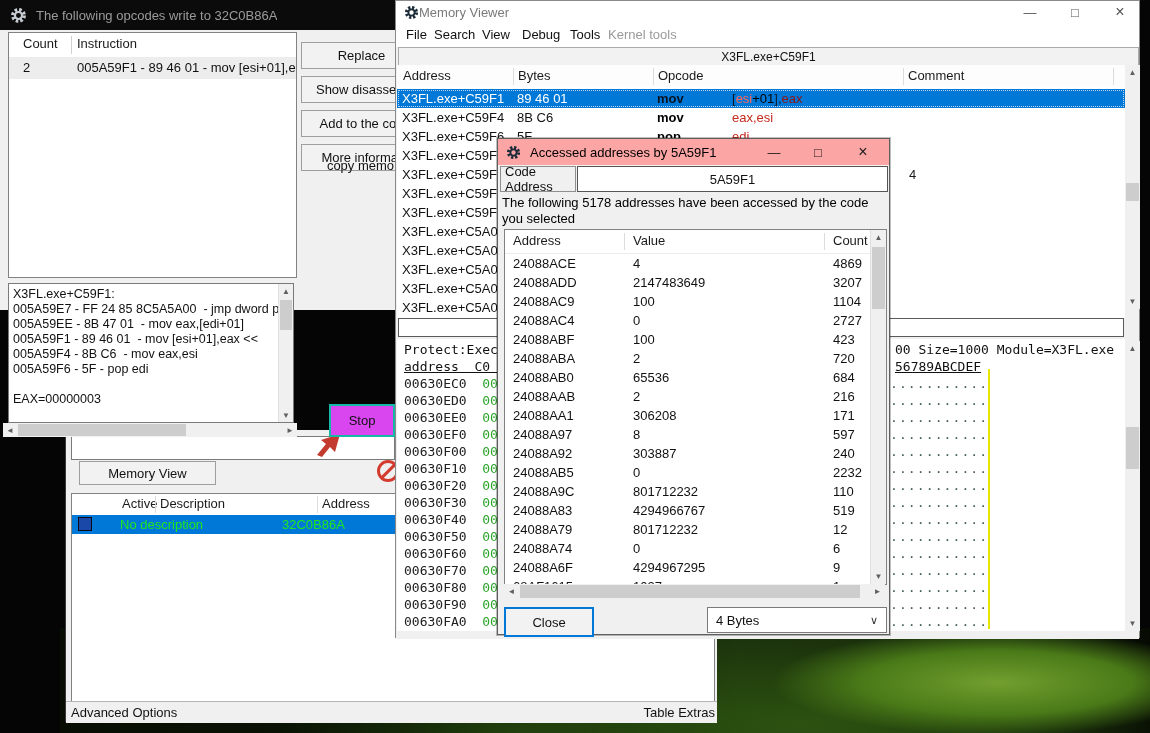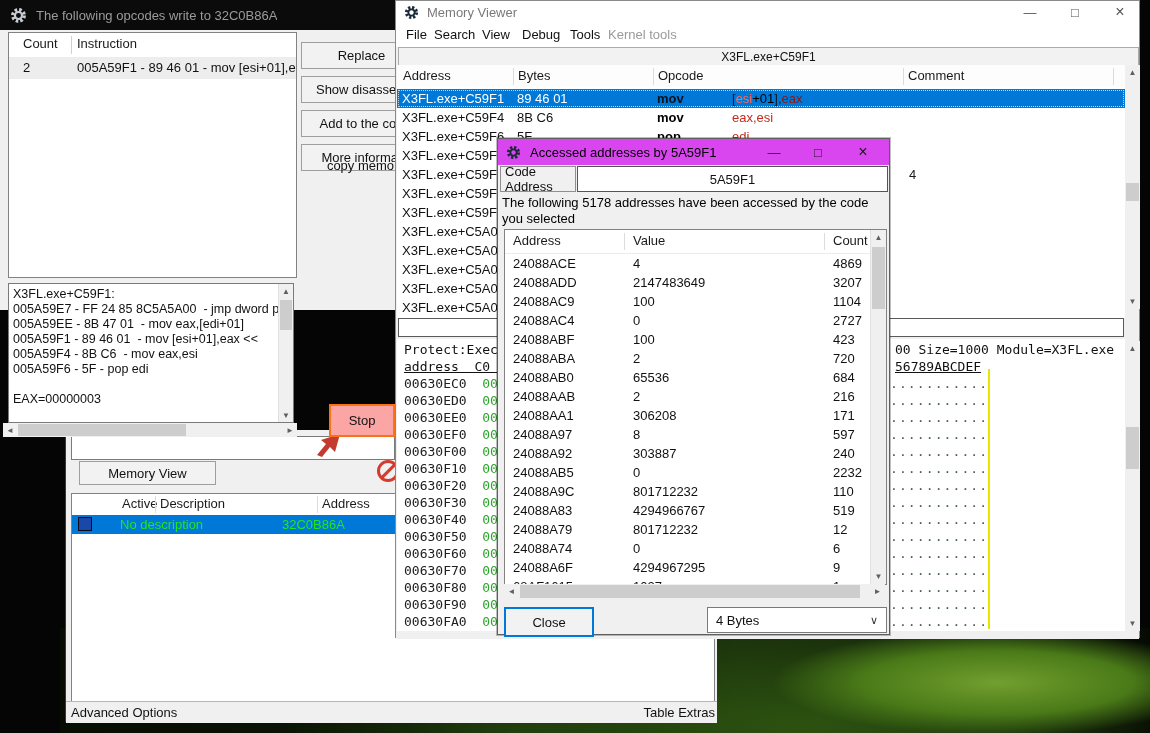--- a/index.html
+++ b/index.html
@@ -26,21 +26,21 @@
   .winctl{position:absolute;top:0;height:100%;display:flex;align-items:center;justify-content:center;color:#555;font-size:13px;width:30px;}
   .mono{font-family:"DejaVu Sans Mono","Liberation Mono",monospace;}
   
   #opwin{left:0;top:0;width:420px;height:310px;background:#f0f0f0;}
   #opwin .titlebar{position:absolute;left:0;top:0;width:100%;height:30px;background:#0b0b0b;color:#9b9b9b;display:flex;align-items:center;}
   #optable{left:8px;top:32px;width:287px;height:244px;}
   #optable .hdr{position:absolute;left:0;top:0;width:100%;height:24px;background:#fff;border-bottom:1px solid #ececec;}
   #oprow{position:absolute;left:0;top:25px;width:100%;height:21px;background:#ededed;}
   #opinfo{left:8px;top:283px;width:284px;height:138px;border:1px solid #7a7a7a;}
   .info-line{height:15px;line-height:15px;font-size:12.5px;white-space:pre;}
-  #stopbtn{left:329px;top:404px;width:62px;height:29px;border:2px solid #f97316;background:#fca5a5;}
+  #stopbtn{left:329px;top:404px;width:62px;height:29px;border:2px solid #14b8a6;background:#d946ef;}
   
   #mv{left:395px;top:0;width:745px;height:638px;border:1px solid #8a8a8a;box-sizing:border-box;}
   #mv .titlebar{position:absolute;left:0;top:0;width:100%;height:22px;background:#fff;color:#7a7a7a;display:flex;align-items:center;}
   #mv .menubar{position:absolute;left:0;top:22px;width:100%;height:24px;background:#fff;}
   #mv .menubar span{position:absolute;top:4px;color:#111;}
   #mv-addressbar{position:absolute;left:2px;top:46px;width:739px;height:17px;background:#f2f2f2;border:1px solid #ababab;
      display:flex;align-items:center;justify-content:center;font-size:12px;}
   #mv-dishead{position:absolute;left:1px;top:64px;width:728px;height:22px;background:#fdfdfd;border-bottom:1px solid #e3e3e3;}
   #disasm{position:absolute;left:1px;top:86px;width:728px;height:231px;background:#fff;}
   .drow{position:absolute;left:0;width:100%;height:19px;line-height:19px;white-space:nowrap;}
@@ -54,21 +54,21 @@
   #mv-input{position:absolute;left:2px;top:317px;width:726px;height:19px;background:#fff;border:1px solid #5a5a5a;box-sizing:border-box;}
   #hexarea{position:absolute;left:1px;top:338px;width:728px;height:292px;background:#fff;overflow:hidden;}
   .hexline{position:absolute;left:7px;white-space:pre;font-size:13px;}
   .hexline-r{position:absolute;left:498px;white-space:pre;font-size:13px;}
   .hexrow{position:absolute;left:7px;white-space:pre;font-size:13px;color:#202020;}
   .dotrow{position:absolute;left:493px;font-size:13px;letter-spacing:1.1px;}
   #yline{position:absolute;left:591px;top:30px;width:2px;height:260px;background:#e6e600;}
   #mv-bottom{position:absolute;left:0;top:630px;width:100%;height:8px;background:#f0f0f0;}
   
   #dlg{left:497px;top:138px;width:393px;height:497px;border:1px solid #5f5f5f;box-sizing:border-box;box-shadow:0 0 0 1px rgba(0,0,0,.25);}
-  #dlg .titlebar{position:absolute;left:0;top:0;width:100%;height:26px;background:#d946ef;color:#000;display:flex;align-items:center;}
+  #dlg .titlebar{position:absolute;left:0;top:0;width:100%;height:26px;background:#fca5a5;color:#000;display:flex;align-items:center;}
   #dlg-label{position:absolute;left:2px;top:27px;width:76px;height:26px;border:1px solid #8f8f8f;background:#f0f0f0;
      display:flex;align-items:center;padding-left:4px;box-sizing:border-box;}
   #dlg-input{position:absolute;left:79px;top:27px;width:311px;height:26px;background:#fff;border:1px solid #555;
      display:flex;align-items:center;justify-content:center;box-sizing:border-box;}
   #dlg-infotext{position:absolute;left:4px;top:56px;width:384px;line-height:16px;color:#000;}
   #acctable{left:6px;top:90px;width:381px;height:354px;}
   #acctable .hdr{position:absolute;left:0;top:0;width:100%;height:23px;background:#fff;border-bottom:1px solid #ececec;}
   .accrow{position:absolute;left:0;width:360px;height:19px;line-height:19px;}
   .acc-a{position:absolute;left:8px;} .acc-v{position:absolute;left:128px;} .acc-c{position:absolute;left:328px;}
   #dlg-hscroll{position:absolute;left:6px;top:445px;width:381px;height:15px;background:#f0f0f0;}
@@ -173,21 +173,21 @@
     </div>
     <div id="stopbtn" class="btn">Stop</div>
   </div>
 
   <div id="mv" class="win">
     <div class="titlebar">
       <svg class="gear" style="margin-left:8px;" width="15" height="15" viewBox="0 0 24 24">
         <circle cx="12" cy="12" r="8" fill="none" stroke="#1b2a38" stroke-width="5" stroke-dasharray="3.5 2.78"></circle>
         <circle cx="12" cy="12" r="5" fill="none" stroke="#1b2a38" stroke-width="3"></circle>
       </svg>
-      <span class="titletext" style="margin-left:8px;">Memory Viewer</span>
+      <span class="titletext" style="">Memory Viewer</span>
       <span class="winctl" style="left:619px;">—</span>
       <span class="winctl" style="left:664px;">□</span>
       <span class="winctl" style="left:709px;font-size:16px;">×</span>
     </div>
     <div class="menubar">
       <span style="left:10px;">File</span>
       <span style="left:38px;">Search</span>
       <span style="left:86px;">View</span>
       <span style="left:126px;">Debug</span>
       <span style="left:174px;">Tools</span>

